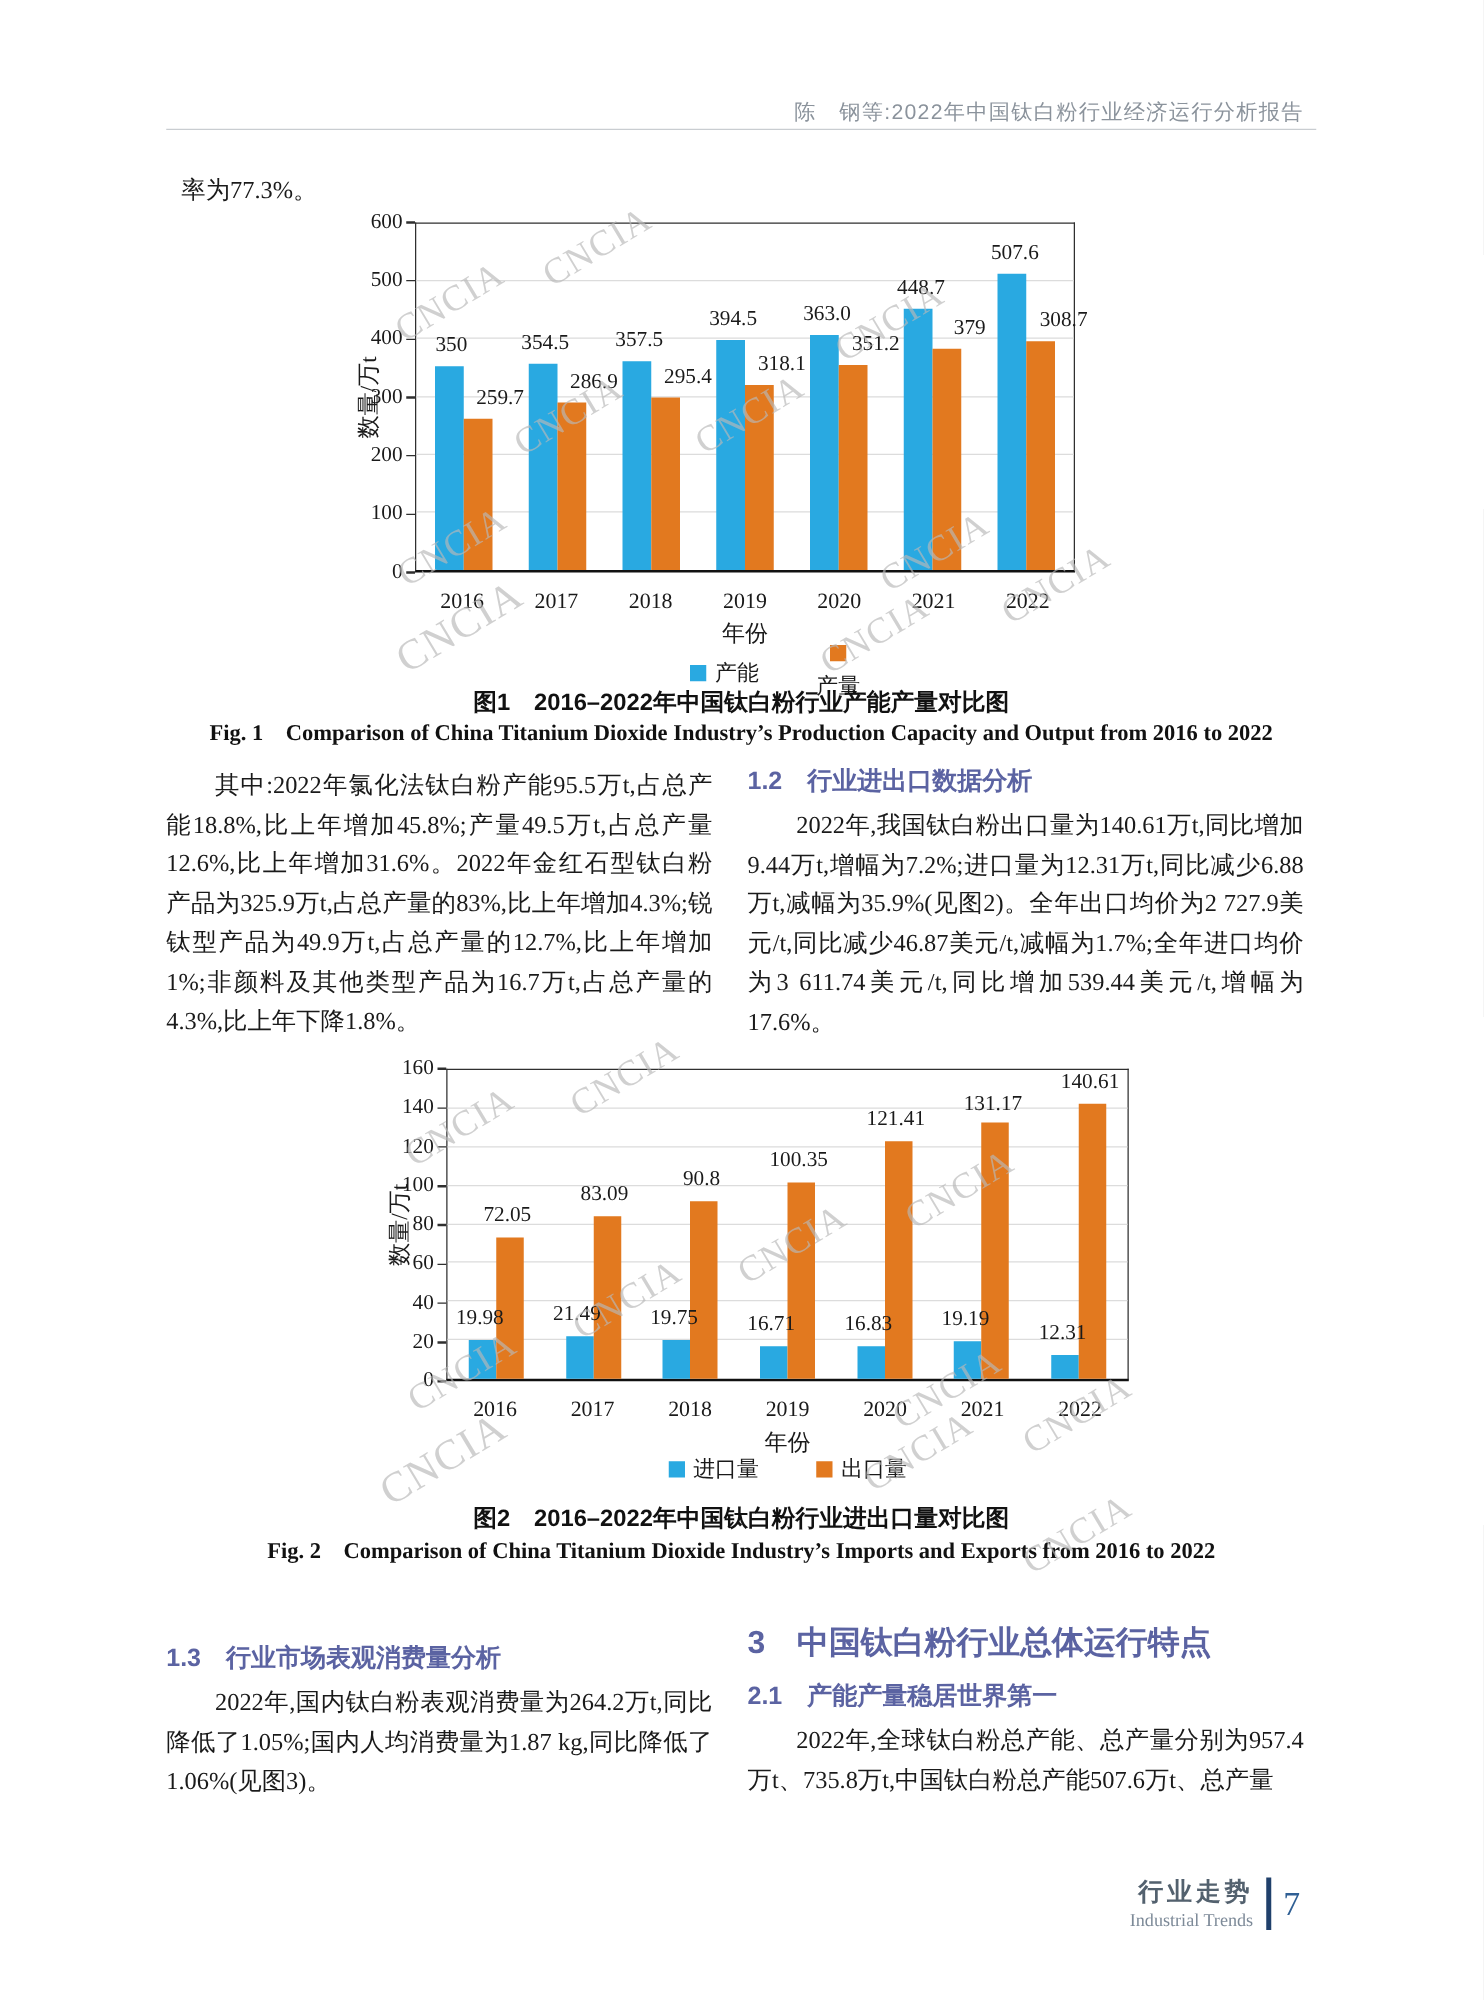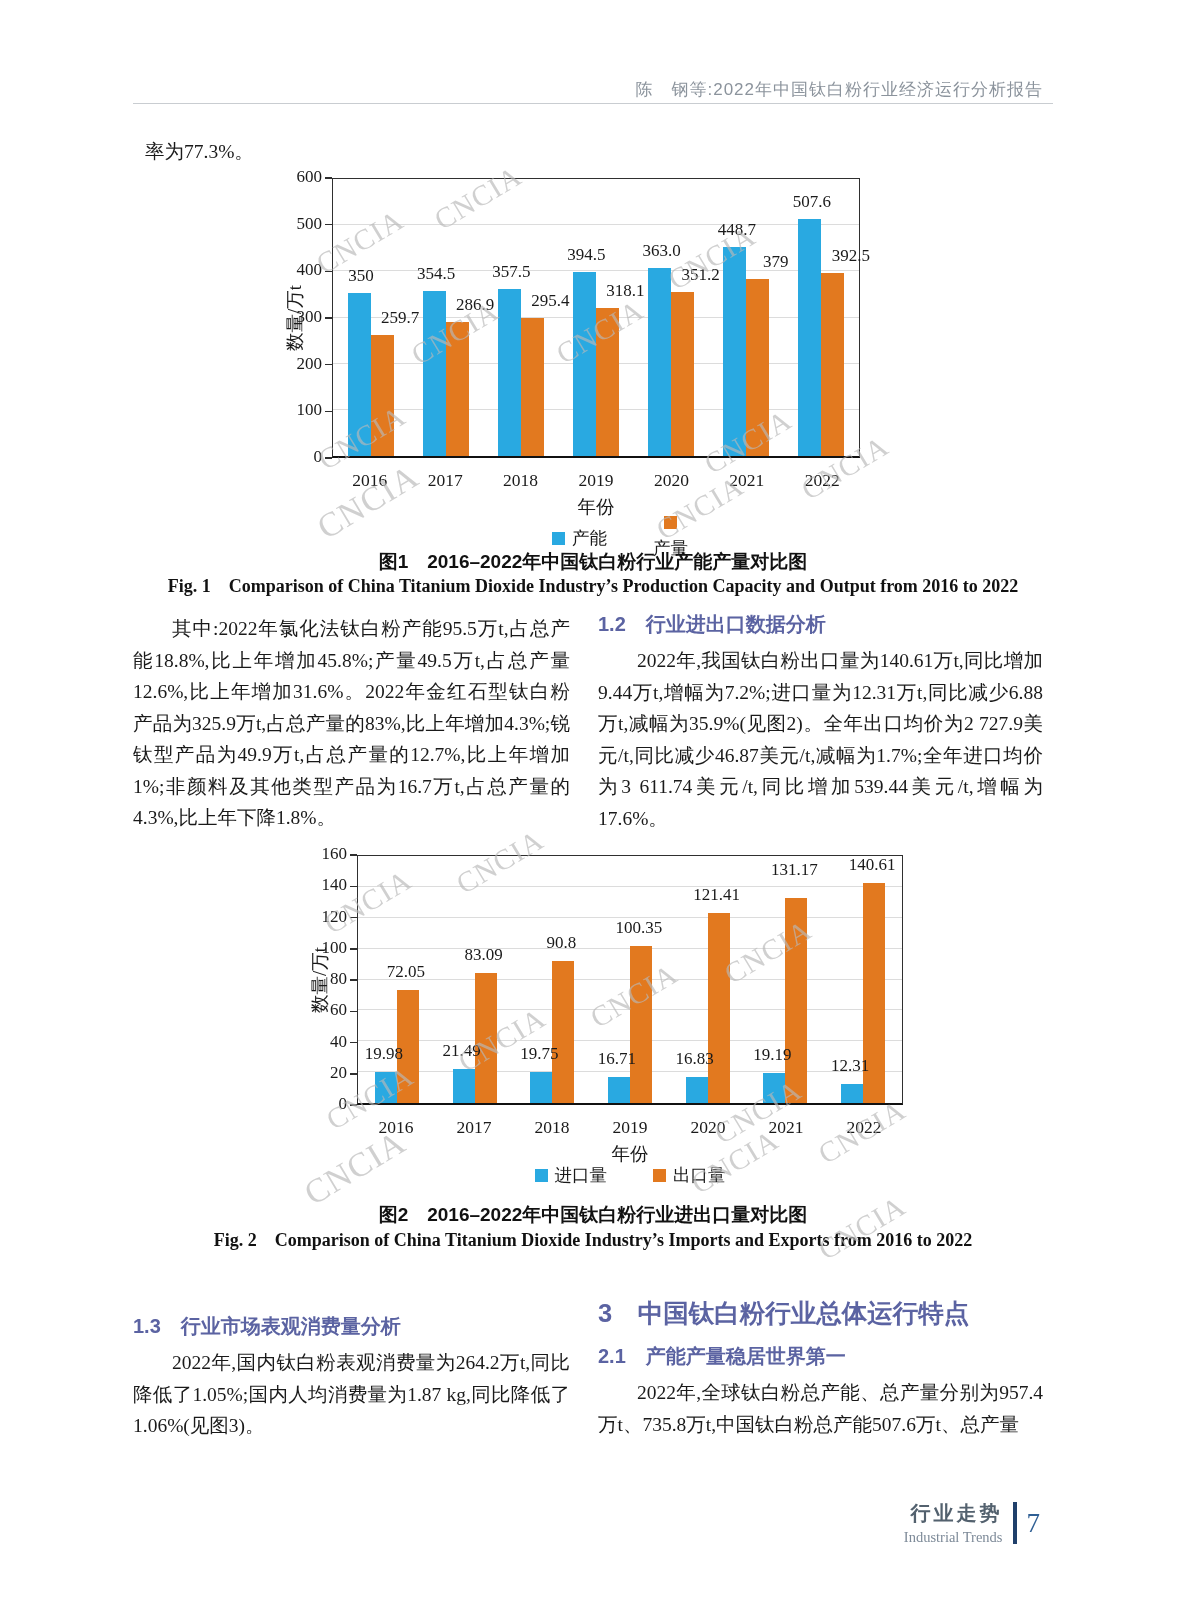--- a/index.html
+++ b/index.html
@@ -90,21 +90,21 @@
           <div style="position: relative; display: flex; align-items: flex-end; height: 100%;">
             <div style="width: 23px; height: 209.393px; background: rgb(41, 169, 225);"></div>
             <div style="position: absolute; bottom: 216.393px; left: 13.5px; transform: translateX(-50%); font-size: 17px; white-space: nowrap;">448.7</div>
             <div style="width: 23px; height: 176.867px; background: rgb(226, 121, 31);"></div>
             <div style="position: absolute; bottom: 183.867px; left: 52.5px; transform: translateX(-50%); font-size: 17px; white-space: nowrap;">379</div>
           </div>
           <div style="position: relative; display: flex; align-items: flex-end; height: 100%;">
             <div style="width: 23px; height: 236.88px; background: rgb(41, 169, 225);"></div>
             <div style="position: absolute; bottom: 243.88px; left: 13.5px; transform: translateX(-50%); font-size: 17px; white-space: nowrap;">507.6</div>
             <div style="width: 23px; height: 183.167px; background: rgb(226, 121, 31);"></div>
-            <div style="position: absolute; bottom: 190.167px; left: 52.5px; transform: translateX(-50%); font-size: 17px; white-space: nowrap;">392.5</div>
+            <div style="position: absolute; bottom: 190.167px; left: 52.5px; transform: translateX(-50%); font-size: 17px; white-space: nowrap;">308.7</div>
           </div>
         </div>
       </div>
       <div style="position: absolute; left: -4px; top: 284px; width: 56px; text-align: right; font-size: 17px;">0</div>
       <div style="position: absolute; left: 55px; top: 294.25px; width: 7px; height: 1.5px; background: rgb(47, 47, 47);"></div>
       <div style="position: absolute; left: -4px; top: 237.333px; width: 56px; text-align: right; font-size: 17px;">100</div>
       <div style="position: absolute; left: 55px; top: 247.583px; width: 7px; height: 1.5px; background: rgb(47, 47, 47);"></div>
       <div style="position: absolute; left: -4px; top: 190.667px; width: 56px; text-align: right; font-size: 17px;">200</div>
       <div style="position: absolute; left: 55px; top: 200.917px; width: 7px; height: 1.5px; background: rgb(47, 47, 47);"></div>
       <div style="position: absolute; left: -4px; top: 144px; width: 56px; text-align: right; font-size: 17px;">300</div>
@@ -186,21 +186,21 @@
           <div style="position: relative; display: flex; align-items: flex-end; height: 100%;">
             <div style="width: 22px; height: 26.2969px; background: rgb(41, 169, 225);"></div>
             <div style="position: absolute; bottom: 34.2969px; left: 9px; transform: translateX(-50%); font-size: 17px; white-space: nowrap;">16.83</div>
             <div style="width: 22px; height: 189.703px; background: rgb(226, 121, 31);"></div>
             <div style="position: absolute; bottom: 197.703px; left: 31px; transform: translateX(-50%); font-size: 17px; white-space: nowrap;">121.41</div>
           </div>
           <div style="position: relative; display: flex; align-items: flex-end; height: 100%;">
             <div style="width: 22px; height: 29.9844px; background: rgb(41, 169, 225);"></div>
             <div style="position: absolute; bottom: 37.9844px; left: 9px; transform: translateX(-50%); font-size: 17px; white-space: nowrap;">19.19</div>
             <div style="width: 22px; height: 204.953px; background: rgb(226, 121, 31);"></div>
-            <div style="position: absolute; bottom: 223px; left: 31px; transform: translateX(-50%); font-size: 17px; white-space: nowrap; margin-top: 12px;">131.17</div>
+            <div style="position: absolute; bottom: 210px; left: 31px; transform: translateX(-50%); font-size: 17px; white-space: nowrap; margin-top: 12px;">131.17</div>
           </div>
           <div style="position: relative; display: flex; align-items: flex-end; height: 100%;">
             <div style="width: 22px; height: 19.2344px; background: rgb(41, 169, 225);"></div>
             <div style="position: absolute; bottom: 27.2344px; left: 9px; transform: translateX(-50%); font-size: 17px; white-space: nowrap;">12.31</div>
             <div style="width: 22px; height: 219.703px; background: rgb(226, 121, 31);"></div>
             <div style="position: absolute; bottom: 227.703px; left: 31px; transform: translateX(-50%); font-size: 17px; white-space: nowrap;">140.61</div>
           </div>
         </div>
       </div>
       <div style="position: absolute; left: -1px; top: 255px; width: 56px; text-align: right; font-size: 17px;">0</div>

